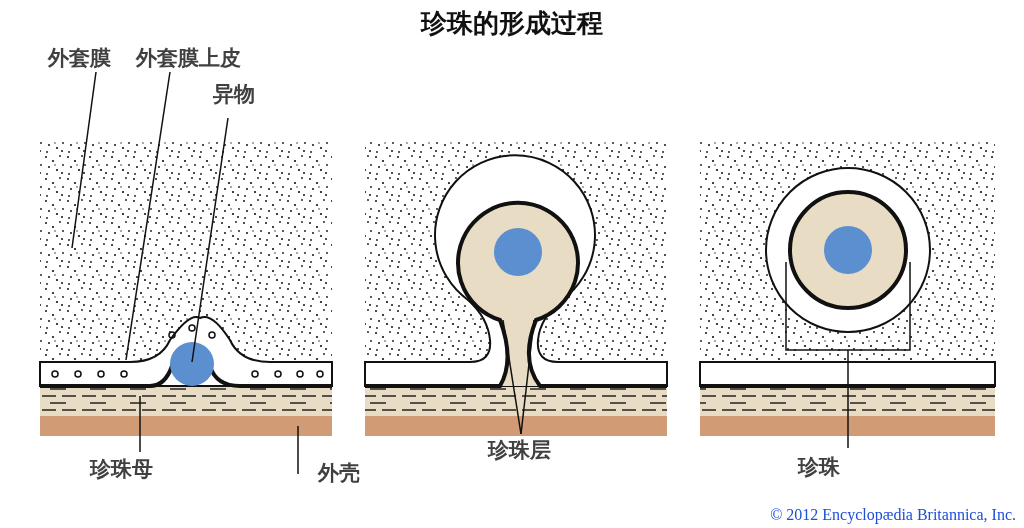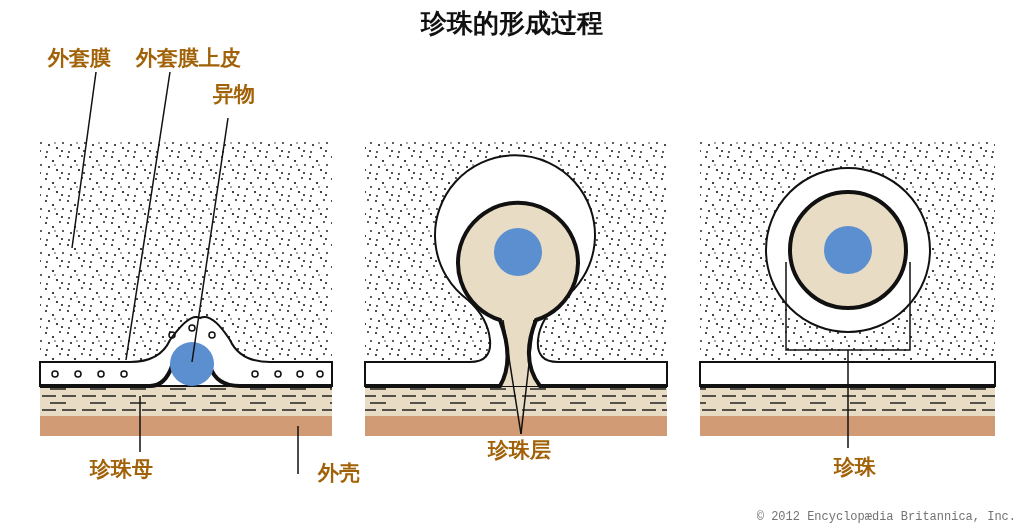--- a/index.html
+++ b/index.html
@@ -1,19 +1,19 @@
 <!DOCTYPE html>
 <html><head>
 <meta charset="utf-8">
 <style>
   html,body{margin:0;padding:0;background:#fff;}
   body{width:1024px;height:528px;position:relative;overflow:hidden;font-family:"DejaVu Sans",sans-serif;}
   .title{position:absolute;left:0;width:1024px;top:6px;text-align:center;font-size:26px;font-weight:bold;color:#111;}
-  .lbl{position:absolute;font-size:21px;font-weight:bold;color:#a16207;white-space:nowrap;}
-  .credit{position:absolute;right:8px;bottom:4px;font-family:Liberation Mono, monospace;font-size:12px;color:#737373;}
+  .lbl{position:absolute;font-size:21px;font-weight:bold;color:#404040;white-space:nowrap;}
+  .credit{position:absolute;right:8px;bottom:4px;font-family:Liberation Serif, serif;font-size:16px;color:#1d4ed8;}
   svg{position:absolute;left:0;top:0;}
 </style>
 </head>
 <body>
 
 <div class="title">珍珠的形成过程</div>
 
 <svg width="1024" height="528" viewBox="0 0 1024 528">
   <defs>
     <pattern id="stipple" width="22" height="22" patternUnits="userSpaceOnUse">
@@ -87,14 +87,14 @@
     <line x1="848" y1="350" x2="848" y2="448" stroke="#111" stroke-width="1.5"></line>
   </g>
 </svg>
 
 <div class="lbl" style="left:48px;top:44px;">外套膜</div>
 <div class="lbl" style="left:136px;top:44px;">外套膜上皮</div>
 <div class="lbl" style="left:213px;top:80px;">异物</div>
 <div class="lbl" style="left:90px;top:455px;">珍珠母</div>
 <div class="lbl" style="left:270px;top:459px;margin-left:48px;">外壳</div>
 <div class="lbl" style="left:488px;top:436px;">珍珠层</div>
-<div class="lbl" style="left:834px;top:453px;">珍珠</div>
+<div class="lbl" style="left:798px;top:453px;">珍珠</div>
 <div class="credit">© 2012 Encyclopædia  Britannica, Inc.</div>
 
 </body></html>

